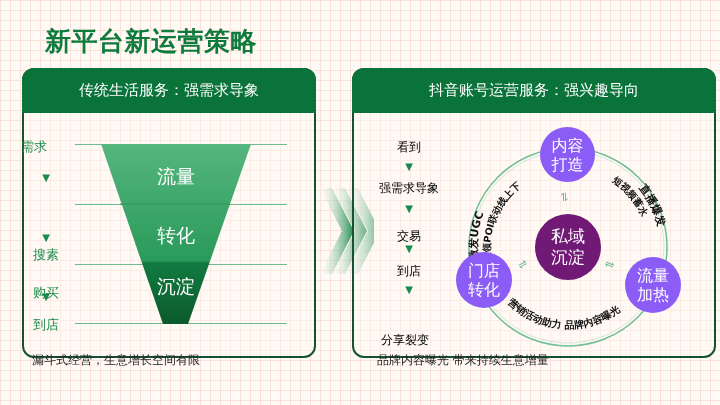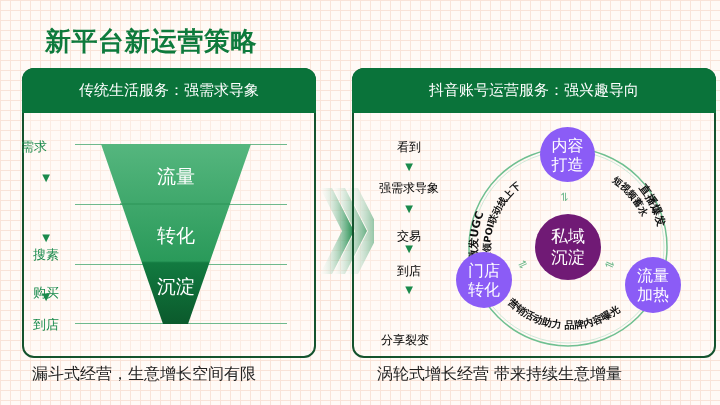--- a/index.html
+++ b/index.html
@@ -20,21 +20,21 @@
     position:absolute; top:68px; height:290px; border:2px solid #14532d;
     border-radius:12px; background:rgba(255,250,246,0.35); box-sizing:border-box;text-decoration:underline;
   }
   .panel-left { left:22px; width:294px; }
   .panel-right { left:352px; width:364px; }
   .panel-header {
     position:absolute; left:-2px; right:-2px; top:-2px; height:45px;
     background:#0a733a; border-radius:12px 12px 0 0;
     color:#fff; font-size:15px; display:flex; align-items:center; justify-content:center;
   }
-  .caption { position:absolute; top:364px; font-size:16px; color:#222; }
+  .caption { position:absolute; top:352px; font-size:12px; color:#222; }
   .stage-label { position:absolute; font-size:13px; color:#1a8a4c; width:40px; text-align:center; }
   .arrow-down { position:absolute; font-size:10px; color:#1a8a4c; width:40px; text-align:center; }
   .hline { position:absolute; height:1px; background:#6fb98c; }
   .funnel-text { position:absolute; color:#fff; font-size:19px; width:80px; text-align:center; }
   .circle {
     position:absolute; border-radius:50%; display:flex; align-items:center; justify-content:center;
     color:#fff; font-size:16px; text-align:center; line-height:19px; white-space:pre-line;
     background:#8b5cf6;
   }
   .circle.center { background:#701a75; font-size:17px; line-height:21px; }
@@ -145,13 +145,13 @@
 
 <div class="circle" style="left:540px;top:127px;width:55px;height:55px;">内容
 打造</div>
 <div class="circle" style="left:625px;top:257px;width:56px;height:56px;">流量
 加热</div>
 <div class="circle" style="left:456px;top:252px;width:56px;height:56px;">门店
 转化</div>
 <div class="circle center" style="left:535px;top:214px;width:66px;height:66px;">私域
 沉淀</div>
 
-<div class="caption" style="left:377px;">涡轮式增长经营 带来持续生意增量</div>
+<div class="caption" style="left:377px;">品牌内容曝光 带来持续生意增量</div>
 
 </body></html>

